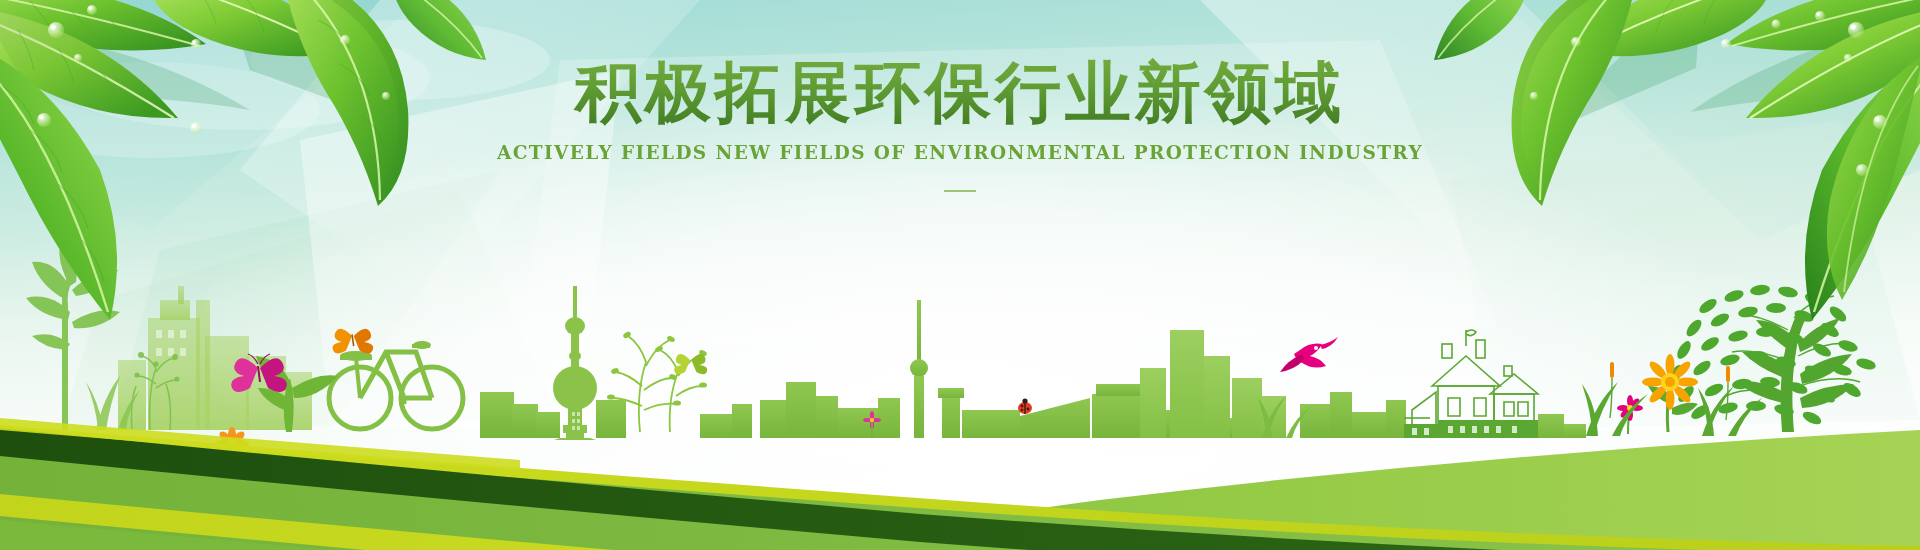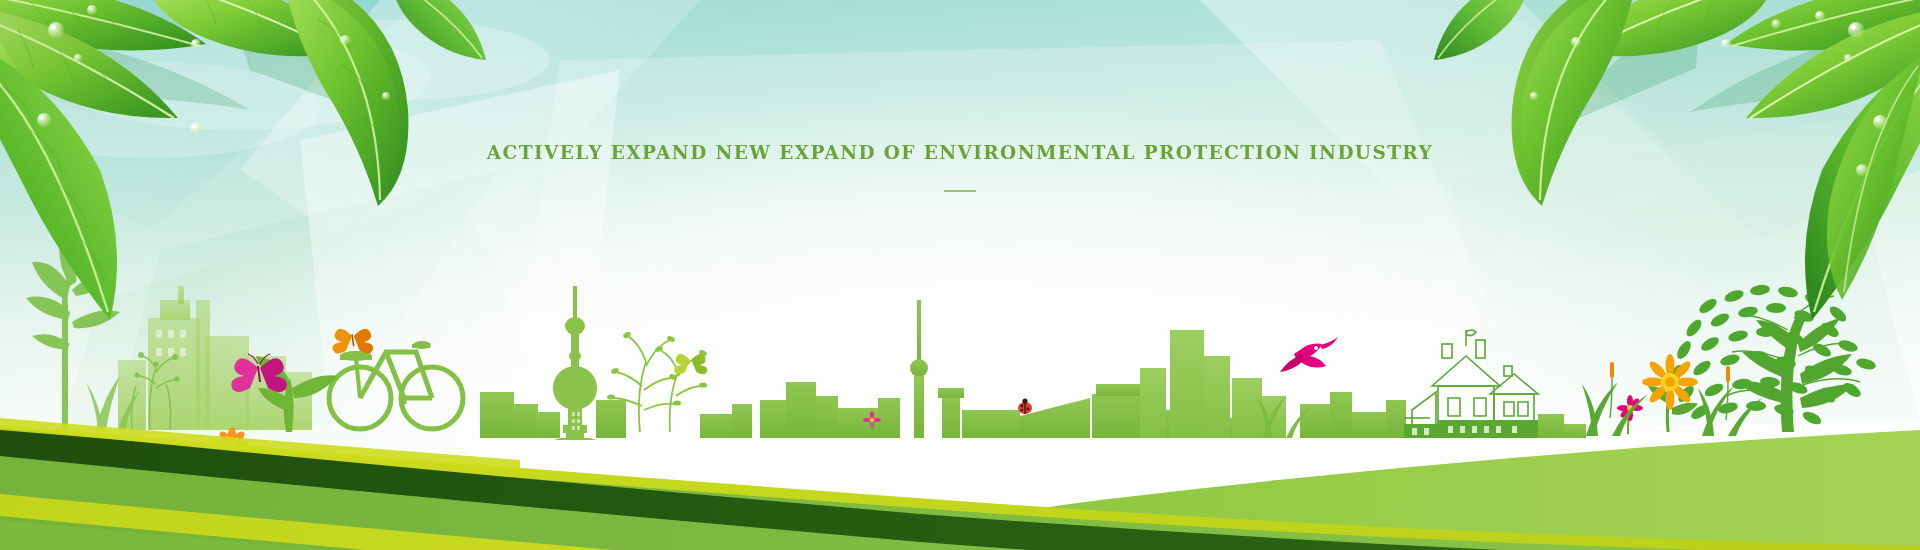--- a/index.html
+++ b/index.html
@@ -784,17 +784,18 @@
       <circle cx="1880" cy="122" r="7" fill="url(#dropG)"></circle>
       <circle cx="1877" cy="119" r="2.4" fill="#ffffff" opacity=".9"></circle>
       <circle cx="1848" cy="58" r="4" fill="url(#dropG)"></circle>
       <circle cx="1576" cy="42" r="5" fill="url(#dropG)"></circle>
       <circle cx="1862" cy="170" r="6" fill="url(#dropG)"></circle>
       <circle cx="1534" cy="96" r="4" fill="url(#dropG)"></circle>
     </g>
   </svg>
 
   <div id="text-block">
-    <div class="subline-en">ACTIVELY EXPAND NEW EXPAND OF ENVIRONMENTAL PROTECTION INDUSTRY</div>
+    <div class="headline">积极拓展环保行业新领域</div>
+    <div class="subline-en">ACTIVELY FIELDS NEW FIELDS OF ENVIRONMENTAL PROTECTION INDUSTRY</div>
     <div class="divider"></div>
   </div>
 
 </div>
 
 </body></html>

